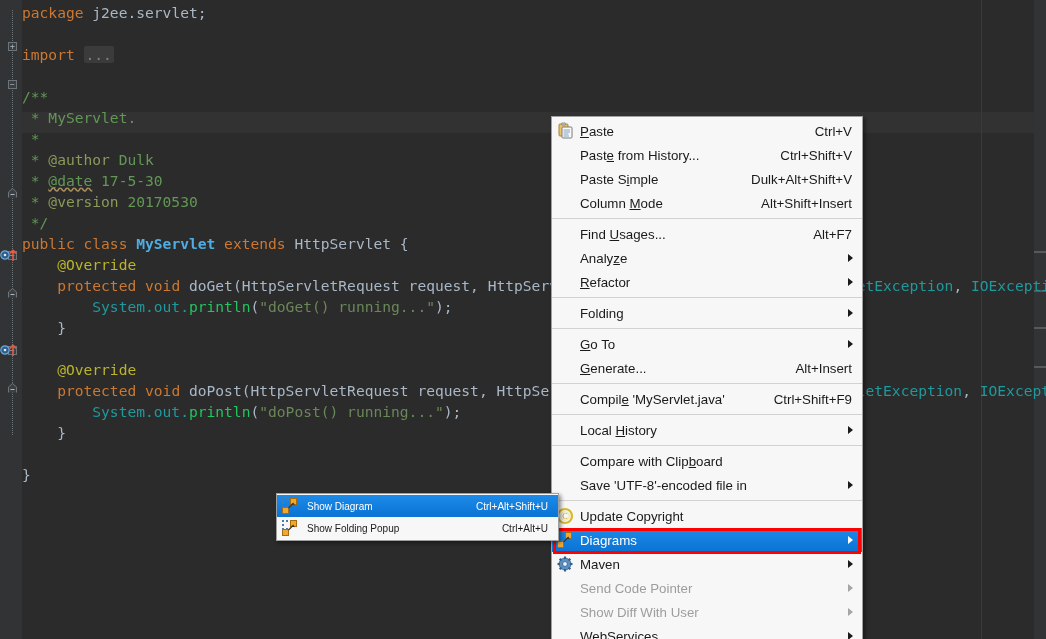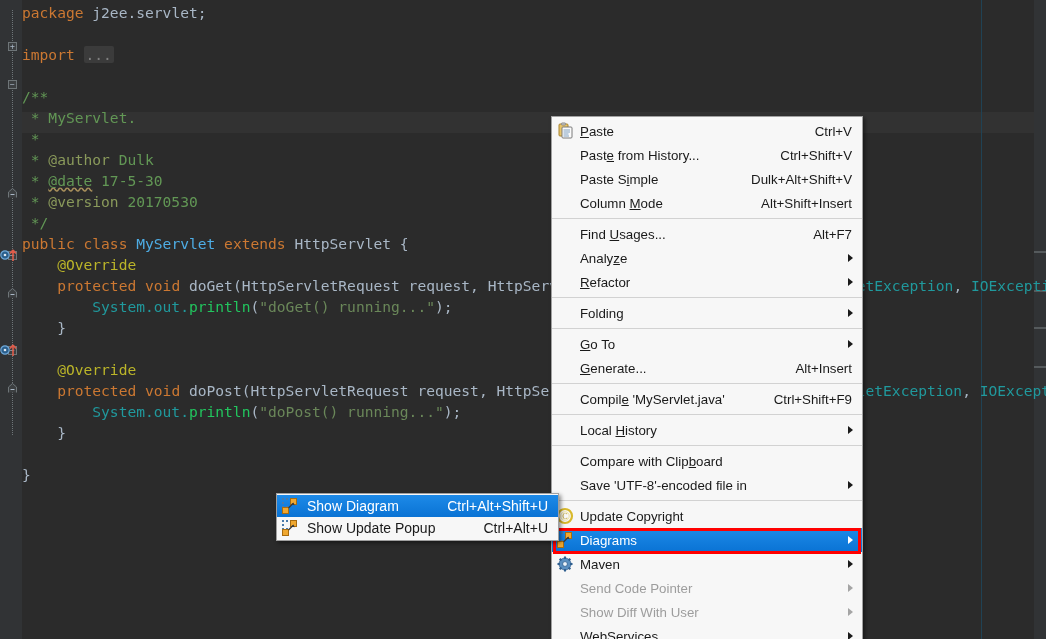--- a/index.html
+++ b/index.html
@@ -42,21 +42,21 @@
     font-family: "DejaVu Sans Mono", monospace;
     font-size: 14.6px;
     line-height: 21px;
     white-space: pre;
     color: #a9b7c6;
   }
   .code .ln { display: block; height: 21px; }
   .kw      { color: #cc7832; }
   .cmt     { color: #629755; }
   .doctag  { color: #8a9a5b; }
-  .cls     { color: #4eade5; }
+  .cls     { color: #4eade5; font-weight: bold; }
   .type    { color: #20999d; }
   .anno    { color: #bbb529; }
   .str     { color: #6a8759; }
   .fld     { color: #22c55e; text-align: center; }
   .plain   { color: #a9b7c6; }
   .fold-placeholder {
     background: #3b3b3b; color: #808080;
     border-radius: 2px; padding: 0 2px;
   }
   .squiggle {
@@ -137,21 +137,21 @@
   }
 
   
   .submenu {
     position: absolute;
     left: 276px; top: 493px; width: 283px;
     background: #f7f7f7;
     border: 1px solid #a0a0a0;
     box-shadow: 2px 2px 4px rgba(0,0,0,0.45);
     padding: 1px 0;
-    font-size: 14px;
+    font-size: 10px;
     color: #1a1a1a;
   }
   .submenu .mi { padding-left: 30px; height: 22px; }
 
   .ul { text-decoration: underline; }
 </style>
 </head>
 <body>
 
 <div id="root">
@@ -367,18 +367,18 @@
               <rect x="9" y="1" width="2" height="2"></rect>
               <rect x="1" y="5" width="2" height="2"></rect>
               <rect x="1" y="9" width="2" height="2"></rect>
               <rect x="5" y="9" width="2" height="2"></rect>
             </g>
             <rect x="1.5" y="10.5" width="6" height="6" fill="#f0a830" stroke="#a86c10"></rect>
             <rect x="9.5" y="1.5" width="6" height="6" fill="#f0a830" stroke="#a86c10"></rect>
             <path d="M7.5 11 L12 6.5" stroke="#3a3a3a" stroke-width="1.3"></path>
             <path d="M12.6 5.4 L13.6 8.2 L10.2 7.4 Z" fill="#3a3a3a"></path>
           </svg></span>
-        <span class="label">Show Update Popup</span>
+        <span class="label">Show Folding Popup</span>
         <span class="accel">Ctrl+Alt+U</span>
       </div>
     </div>
 
 </div>
 
 </body></html>

